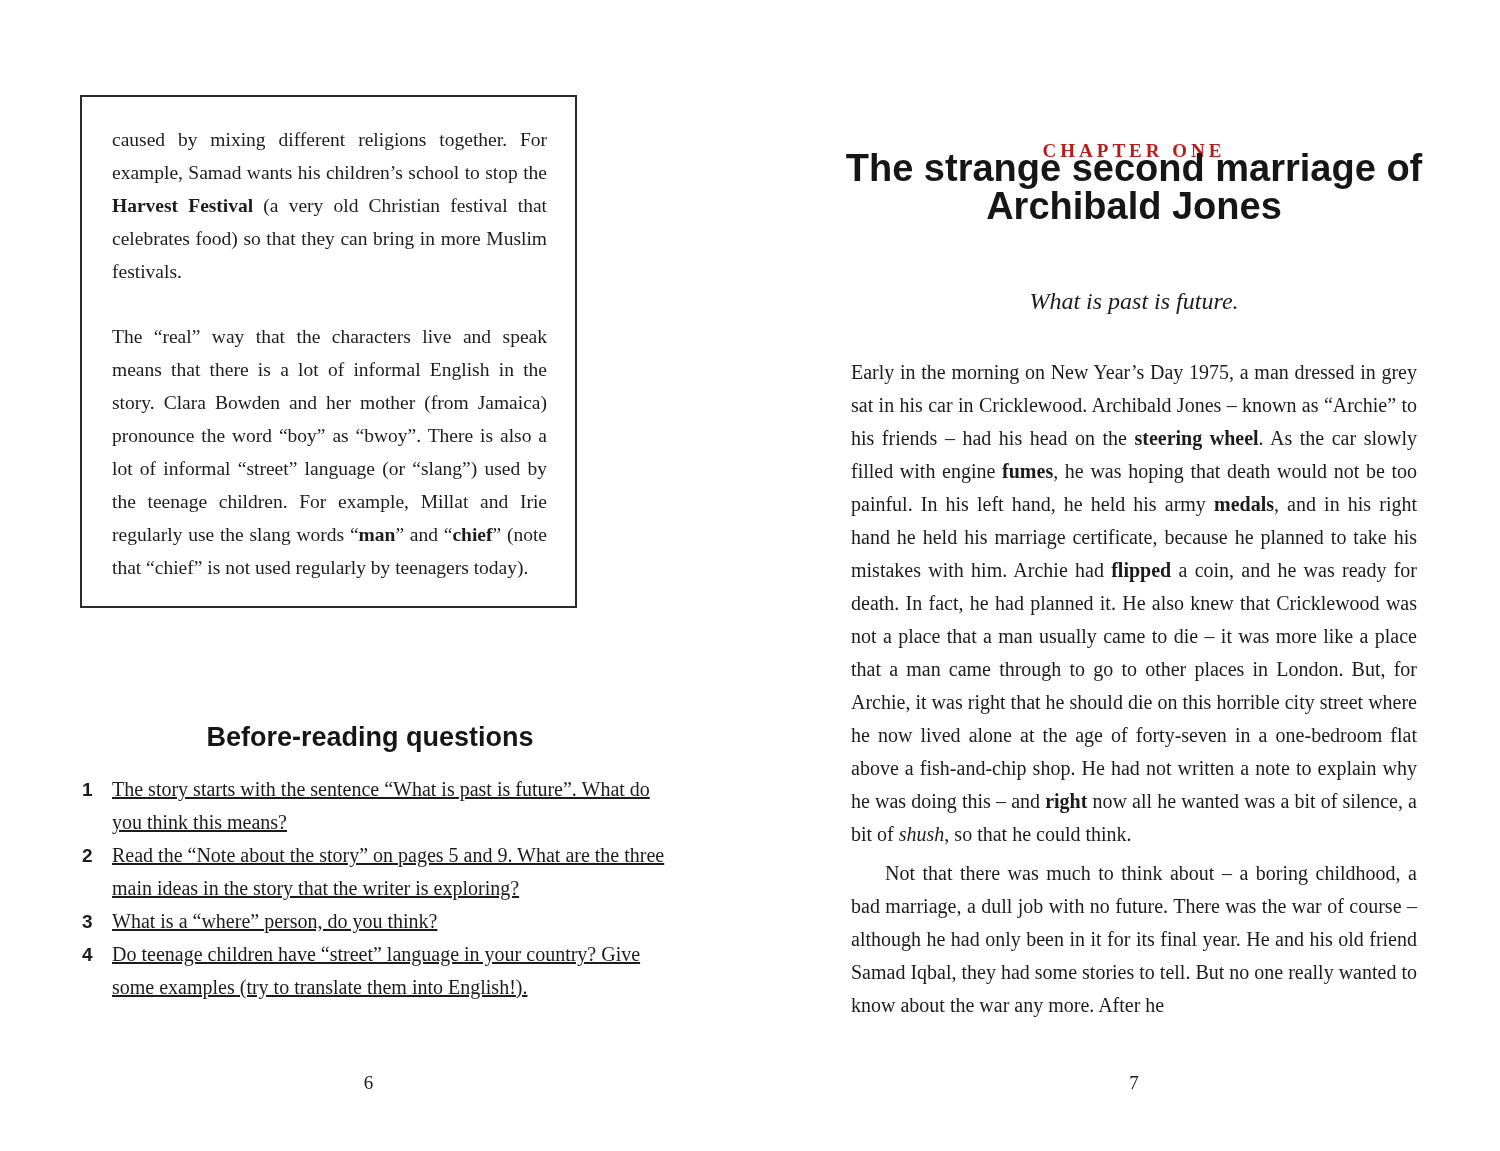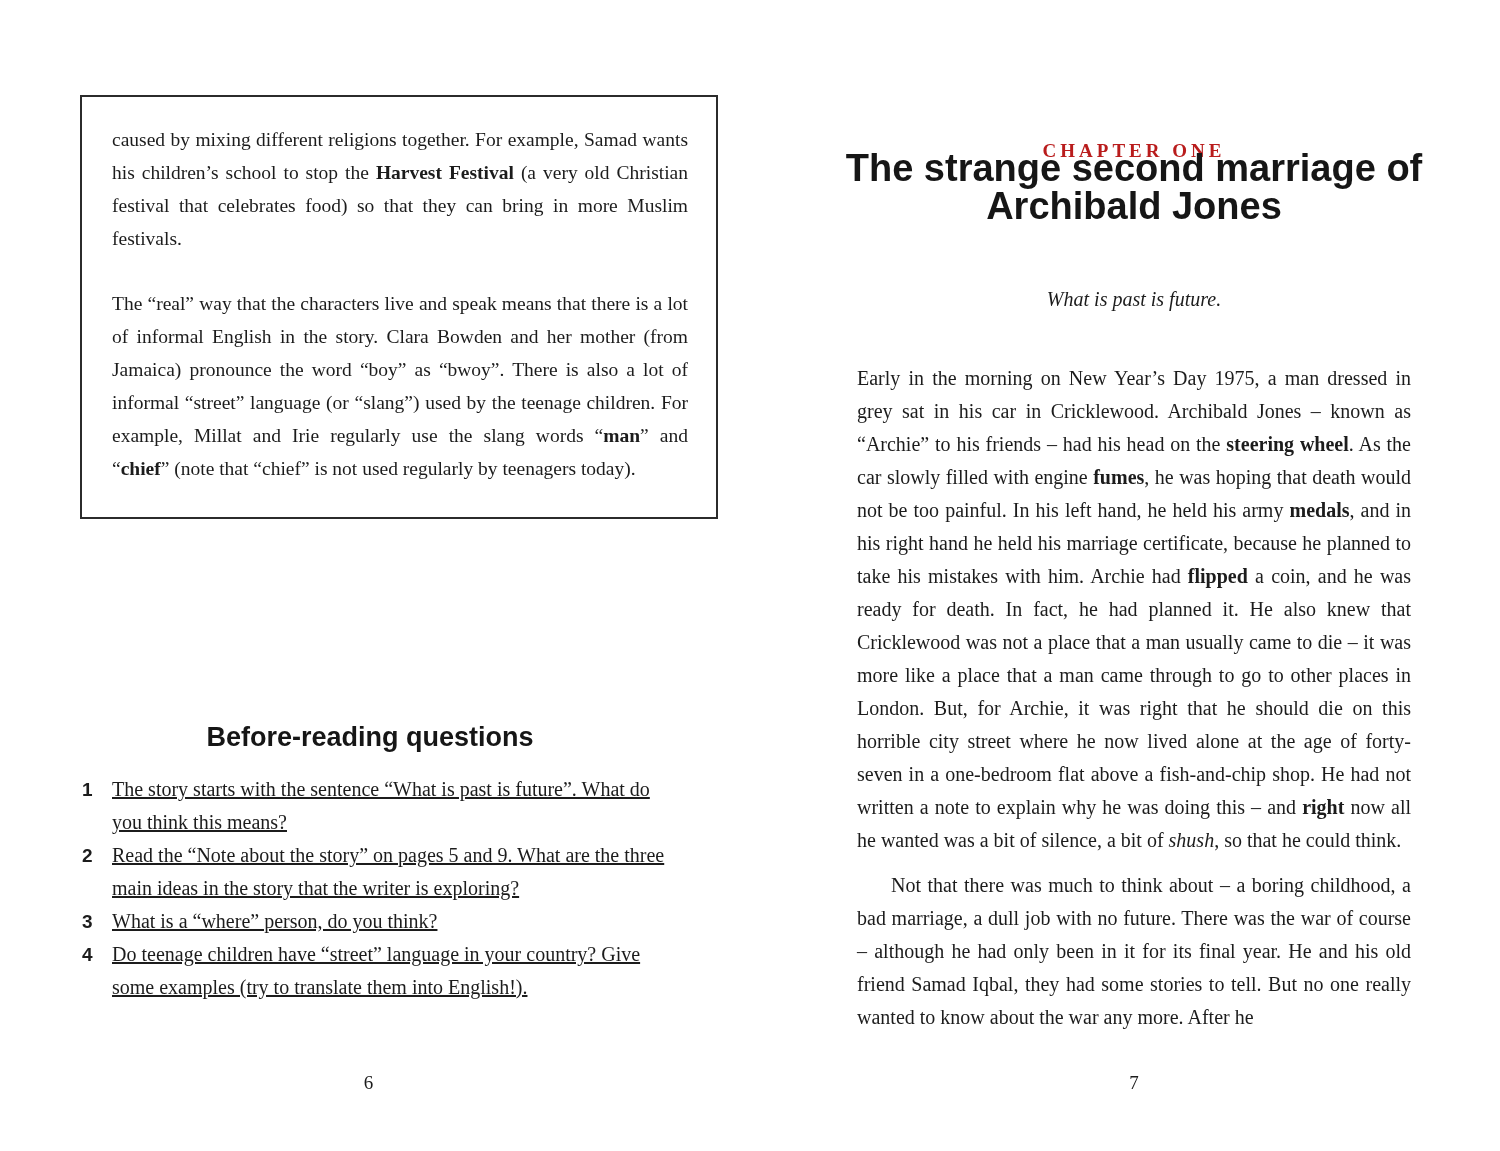--- a/index.html
+++ b/index.html
@@ -25,24 +25,24 @@
     position: relative;
     width: 750px;
     height: 1151px;
   }
 
   
   .note-box {
     position: absolute;
     left: 80px;
     top: 95px;
-    width: 638px;
+    width: 497px;
     box-sizing: border-box;
     border: 2px solid #2b2b2b;
-    padding: 26px 28px 32px 30px;
+    padding: 26px 28px 22px 30px;
     font-size: 19.5px;
     line-height: 33px;
     text-align: justify;
   }
   .note-box p {
     margin: 0 0 32px 0;
   }
   .note-box p:last-child {
     margin-bottom: 0;
   }
@@ -111,33 +111,33 @@
     line-height: 38px;
     color: #161616;
   }
   .epigraph {
     position: absolute;
     left: 95px;
     top: 288px;
     width: 578px;
     text-align: center;
     font-style: italic;
+    font-size: 24px;
+  }
+  .body-text {
+    position: absolute;
+    left: 95px;
+    top: 350px;
+    width: 578px;
     font-size: 20px;
-  }
-  .body-text {
-    position: absolute;
-    left: 95px;
-    top: 350px;
-    width: 578px;
-    font-size: 20px;
     line-height: 33px;
     text-align: justify;
   }
   .body-text p {
-    margin: 12px;
+    margin: 6px;
   }
   .body-text p.indent {
     text-indent: 34px;
   }
 
   
   .page-number {
     position: absolute;
     width: 578px;
     top: 1072px;

